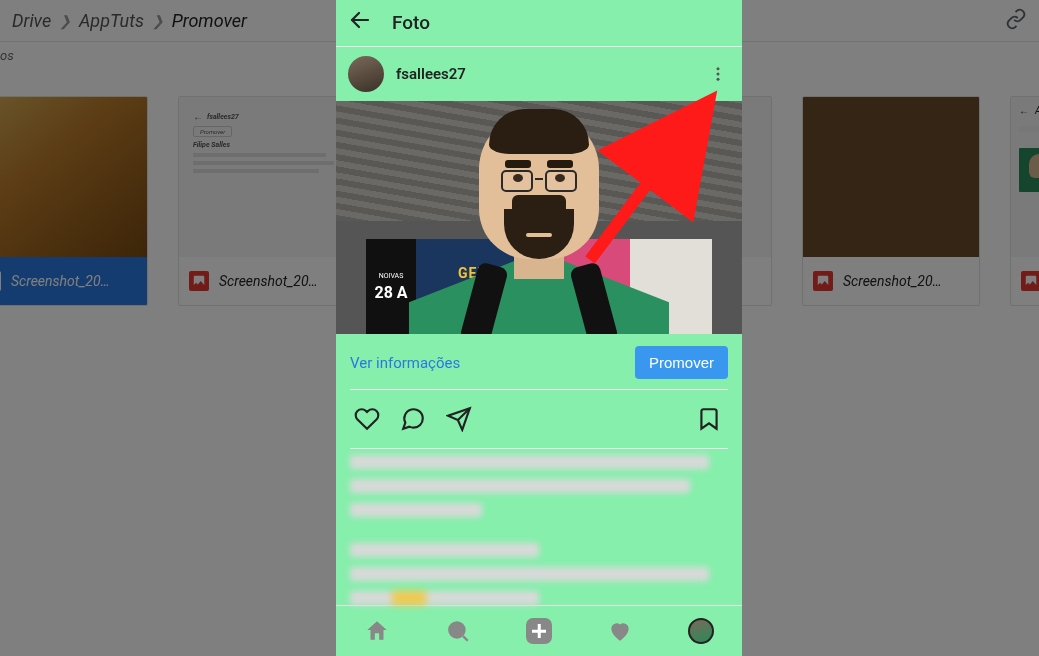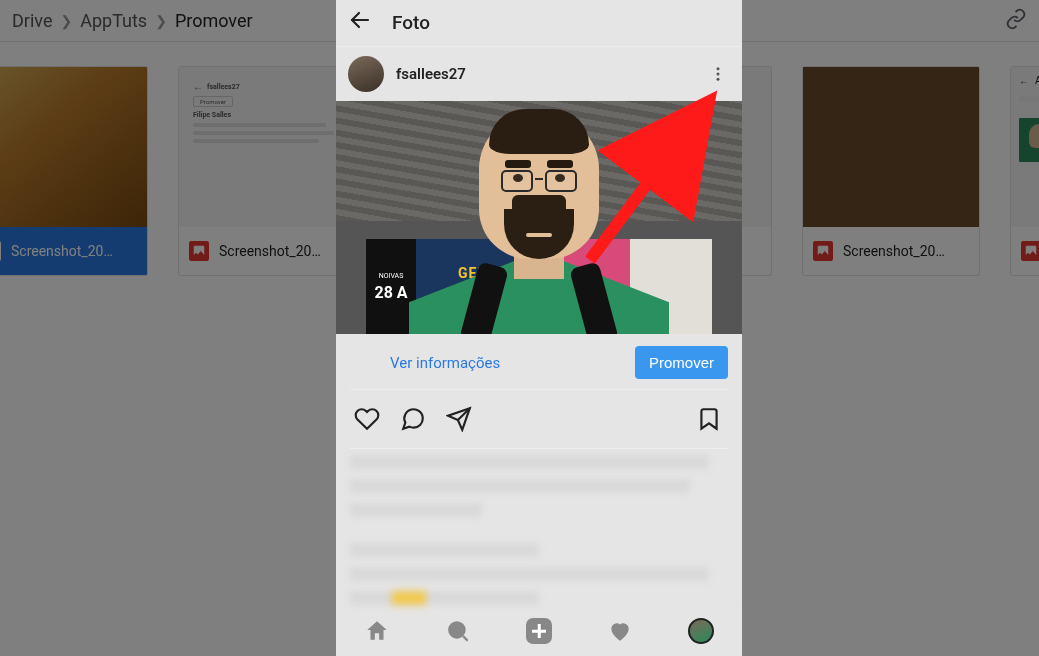--- a/index.html
+++ b/index.html
@@ -11,20 +11,21 @@
     overflow: hidden;
     position: relative;
   }
 
   
   .bg {
     position: absolute;
     inset: 0;
     display: flex;
     flex-direction: column;
+    font-style: italic;
   }
 
   .bg-topbar {
     height: 42px;
     display: flex;
     align-items: center;
     padding: 0 12px;
     font-size: 18px;
     color: #555;
     border-bottom: 1px solid #e5e5e5;
@@ -94,21 +95,21 @@
     background: rgba(0,0,0,0.5);
   }
 
   
   .modal {
     position: absolute;
     left: 336px;
     top: 0;
     width: 406px;
     height: 656px;
-    background: #e5e5e5;
+    background: #86efac;
     display: flex;
     flex-direction: column;
   }
 
   .modal-header {
     height: 48px;
     display: flex;
     align-items: center;
     padding: 0 12px;
     gap: 20px;
@@ -190,21 +191,21 @@
   .glasses {
     position:absolute; top:56px; left:20px; right:20px; height:24px;
   }
   .lens { position:absolute; width:32px; height:22px; border:2px solid #2a2a2a; border-radius:5px; background:rgba(255,255,255,0.06); }
   .lens.l { left:2px; } .lens.r { right:2px; }
   .bridge { position:absolute; top:8px; left:36px; right:36px; height:2px; background:#2a2a2a; }
 
   .info-row {
     display:flex; align-items:center; padding: 12px 14px 10px 14px;
   }
-  .info-link { color:#2a79e2; font-size:15px; cursor:pointer;margin-left:40px; }
+  .info-link { color:#2a79e2; font-size:15px; cursor:pointer; }
   .promote-btn {
     margin-left:auto;
     background:#3a97f0; color:#fff; border:none;
     padding: 8px 14px; border-radius:4px; font-size:15px; font-weight:500;
     cursor:pointer;
   }
 
   .divider { height:1px; background:#eee; margin: 0 14px; }
 
   .actions {
@@ -289,20 +290,21 @@
     <span class="crumb">AppTuts</span>
     <span class="chev">❯</span>
     <span class="crumb current">Promover</span>
     <span class="link-icon">
       <svg width="22" height="22" viewBox="0 0 24 24" fill="none" stroke="#5f6368" stroke-width="2">
           <path d="M10 13a5 5 0 0 0 7 0l3-3a5 5 0 0 0-7-7l-1.5 1.5"></path>
           <path d="M14 11a5 5 0 0 0-7 0l-3 3a5 5 0 0 0 7 7l1.5-1.5"></path>
         </svg>
     </span>
   </div>
+  <div class="bg-sub">os</div>
 
   <div class="bg-row">
 
     <div class="thumb first">
       <div class="preview"></div>
       <div class="label">
         <span class="img-icon"></span>
         <span class="fname">Screenshot_20…</span>
       </div>
     </div>

